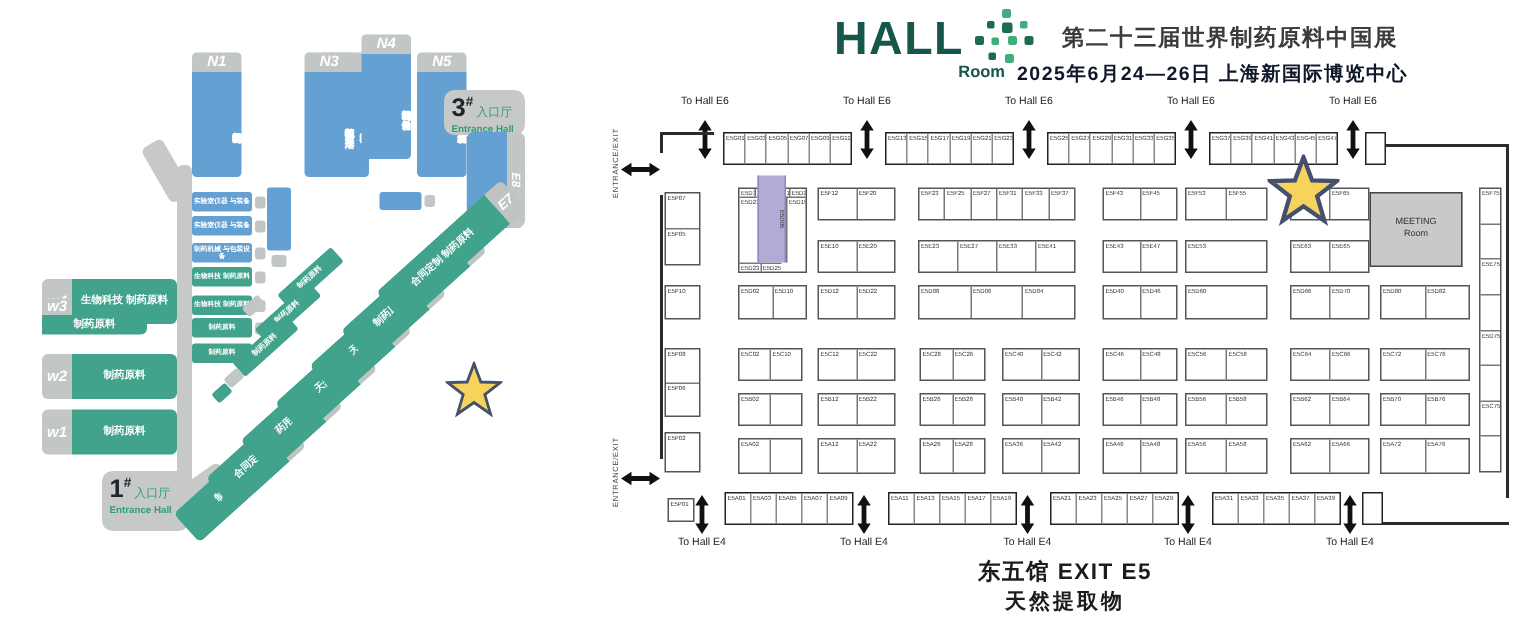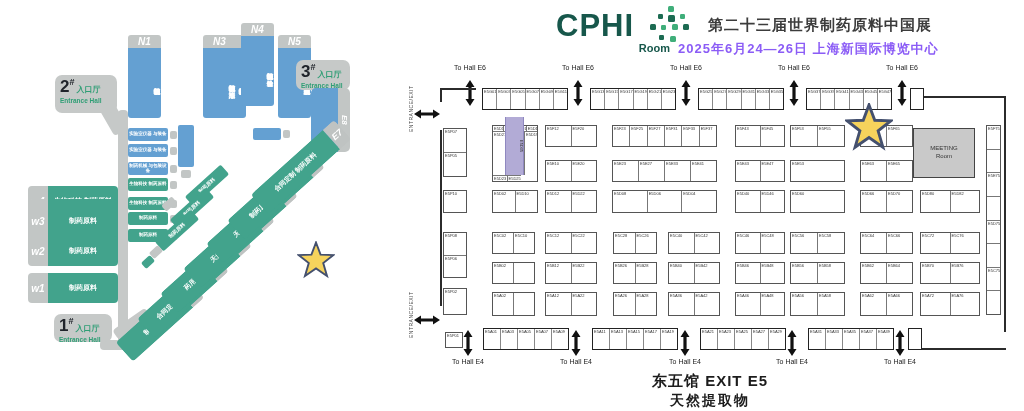--- a/index.html
+++ b/index.html
@@ -4,28 +4,28 @@
 <style>
   html,body{margin:0;padding:0;background:#fff;}
   #stage{position:relative;width:1024px;height:411px;background:#fff;overflow:hidden;
          font-family:"Liberation Sans","DejaVu Sans",sans-serif;}
   
   .logo{position:absolute;left:556px;top:10px;width:120px;}
   .logo-word{font-size:31px;font-weight:800;color:#17574b;letter-spacing:1px;line-height:1;}
   .logo-sub{font-size:11px;font-weight:700;color:#17574b;text-align:right;margin-top:1px;padding-right:6px;}
   .logo-dots{position:absolute;left:650px;top:6px;}
   .hdr-title{position:absolute;left:708px;top:16px;font-size:15px;font-weight:700;color:#3c3c3c;letter-spacing:1px;}
-  .hdr-date{position:absolute;left:678px;top:40px;font-size:13px;font-weight:700;color:#8b5cf6;letter-spacing:1px;}
+  .hdr-date{position:absolute;left:678px;top:40px;font-size:13px;font-weight:700;color:#0f172a;letter-spacing:1px;}
   
   #vmap{position:absolute;left:0;top:0;width:420px;height:411px;}
   .trunk{position:absolute;background:#c6c9c8;border-radius:4px;}
   .entr{position:absolute;background:#c6c9c8;border-radius:7px;padding:3px 5px;box-sizing:border-box;}
   .entr .num{font-size:17px;font-weight:800;color:#20242b;line-height:1;display:inline-block;}
   .entr .hash{font-size:9px;font-weight:800;color:#20242b;vertical-align:super;}
-  .entr .cn{font-size:8px;font-weight:700;color:#2f9e75;margin-left:2px;}
+  .entr .cn{font-size:8px;font-weight:400;color:#2f9e75;margin-left:2px;}
   .entr .en{font-size:6.5px;font-weight:700;color:#2f9e75;display:block;margin-top:1px;}
   .nbar{position:absolute;width:33px;}
   .nbar .tag{height:13px;background:#c2c6c5;color:#fff;font-weight:700;font-style:italic;
              text-align:center;font-size:10px;line-height:13px;border-radius:3px 3px 0 0;}
   .nbar .body{background:#64a0d2;color:#fff;writing-mode:vertical-rl;text-orientation:upright;
               font-size:6.5px;font-weight:700;line-height:1.25;height:70px;width:100%;box-sizing:border-box;
               padding:4px 0;border-radius:0 0 3px 3px;display:flex;justify-content:center;}
   .wrow{position:absolute;display:flex;}
   .wrow .tag{width:20px;background:#c2c6c5;color:#fff;font-weight:700;font-style:italic;font-size:10px;
              display:flex;align-items:center;justify-content:center;border-radius:4px 0 0 4px;}
@@ -63,21 +63,21 @@
   .caption1{position:absolute;font-size:15px;font-weight:700;color:#1c1c1c;transform:translateX(-50%);letter-spacing:1px;white-space:nowrap;}
   .caption2{position:absolute;font-size:14px;font-weight:700;color:#1c1c1c;transform:translateX(-50%);letter-spacing:2px;white-space:nowrap;}
   .arrowv,.arrowh,.star{position:absolute;}
 </style>
 </head>
 <body>
 
 <div id="stage">
 
   <div class="logo">
-    <div class="logo-word">CPHI</div>
+    <div class="logo-word">HALL</div>
     <div class="logo-sub">Room</div>
   </div>
   <svg class="logo-dots" width="42" height="42" viewBox="0 0 42 42">
     <g>
       <rect x="18" y="0" width="6" height="6" rx="1.5" fill="#3fae7a"></rect>
       <rect x="8" y="8" width="5" height="5" rx="1.2" fill="#1c6b52"></rect>
       <rect x="18" y="9" width="7" height="7" rx="1.5" fill="#1c6b52"></rect>
       <rect x="30" y="8" width="5" height="5" rx="1.2" fill="#3fae7a"></rect>
       <rect x="0" y="18" width="6" height="6" rx="1.5" fill="#1c6b52"></rect>
       <rect x="11" y="19" width="5" height="5" rx="1.2" fill="#3fae7a"></rect>
@@ -113,35 +113,34 @@
         <div class="body">制药机械与包装设备 粉体设备</div>
       </div>
       <div class="nbar" style="left: 278px; top: 35px;">
         <div class="tag">N5</div>
         <div class="body">包装及包材系统</div>
       </div>
       <div class="wrow" style="left: 28px; top: 162px; height: 30px; margin-top: 24px;">
         <div class="tag">w4</div>
         <div class="body green">生物科技 制药原料</div>
       </div>
-      <div class="wrow" style="left: 28px; top: 199px; height: 44px;">
+      <div class="wrow" style="left: 28px; top: 199px; height: 44px; flex-direction: column;">
         <div class="tag">w3</div>
         <div class="body green">制药原料</div>
       </div>
       <div class="wrow" style="left: 28px; top: 236px; height: 30px;">
         <div class="tag">w2</div>
         <div class="body green">制药原料</div>
       </div>
       <div class="wrow" style="left: 28px; top: 273px; height: 30px;">
         <div class="tag">w1</div>
         <div class="body green">制药原料</div>
       </div>
-      <div class="entr" style="left: 55px; top: 75px; width: 62px; height: 38px;"><span class="num">2<span class="hash">#</span></span><span class="cn">入口厅</span><span class="en">Entrance Hall</span></div>
       <div class="entr" style="left: 296px; top: 60px; width: 54px; height: 30px;"><span class="num">3<span class="hash">#</span></span><span class="cn">入口厅</span><span class="en">Entrance Hall</span></div>
-      <div class="entr" style="left: 54px; top: 314px; width: 58px; height: 28px;"><span class="num">1<span class="hash">#</span></span><span class="cn">入口厅</span><span class="en">Entrance Hall</span></div>
+      <div class="entr" style="left: 68px; top: 314px; width: 58px; height: 40px;"><span class="num">1<span class="hash">#</span></span><span class="cn">入口厅</span><span class="en">Entrance Hall</span></div>
       <div class="e8bar" style="left: 311px; top: 88px; width: 39px; height: 64px;">
         <div class="body">包装及包材系统</div>
         <div class="tag">E8</div>
       </div>
       <div class="midbox blue" style="left: 128px; top: 128px;">实验室仪器 与装备</div>
       <div class="chip" style="left: 170px; top: 131px; width: 7px; height: 8px;"></div>
       <div class="midbox blue" style="left: 128px; top: 144px;">实验室仪器 与装备</div>
       <div class="chip" style="left: 170px; top: 147px; width: 7px; height: 8px;"></div>
       <div class="midbox blue" style="left: 128px; top: 162px;">制药机械 与包装设备</div>
       <div class="chip" style="left: 170px; top: 165px; width: 7px; height: 8px;"></div>

